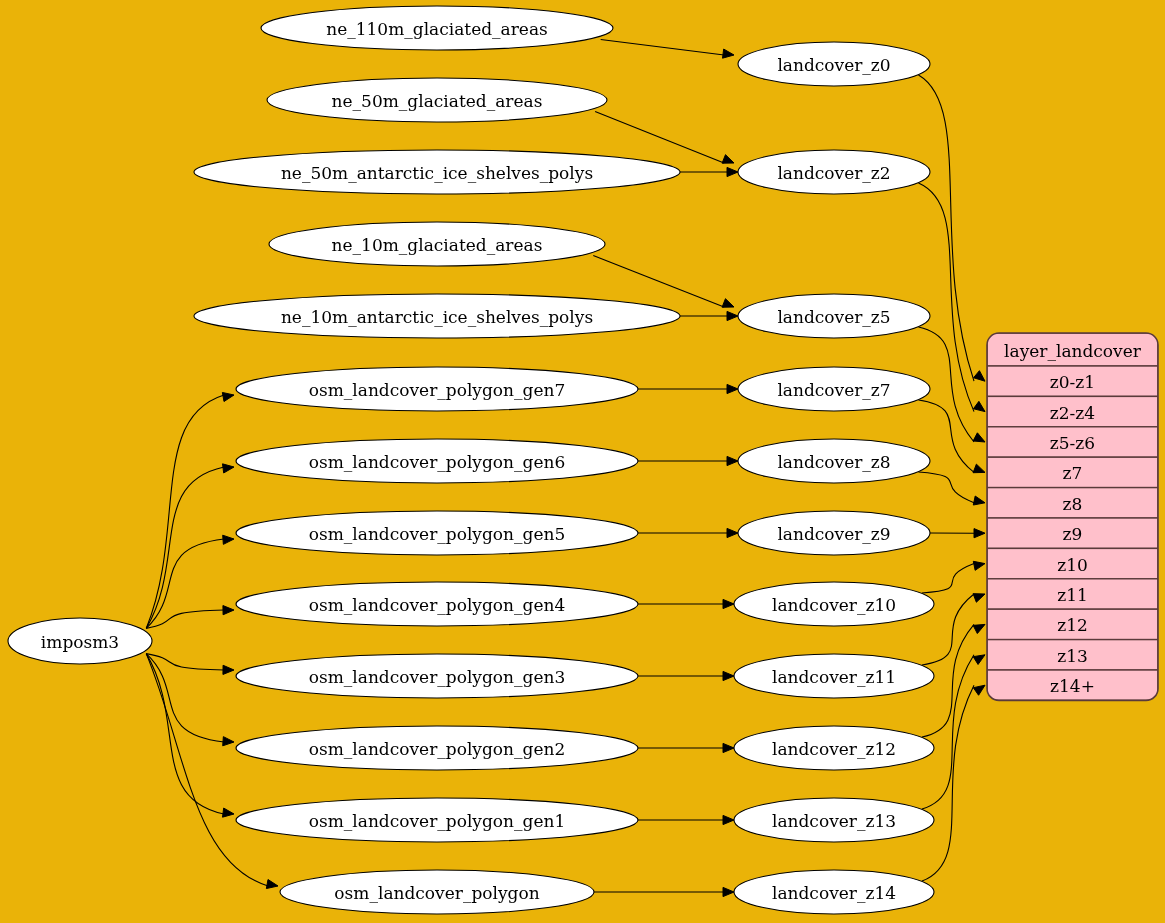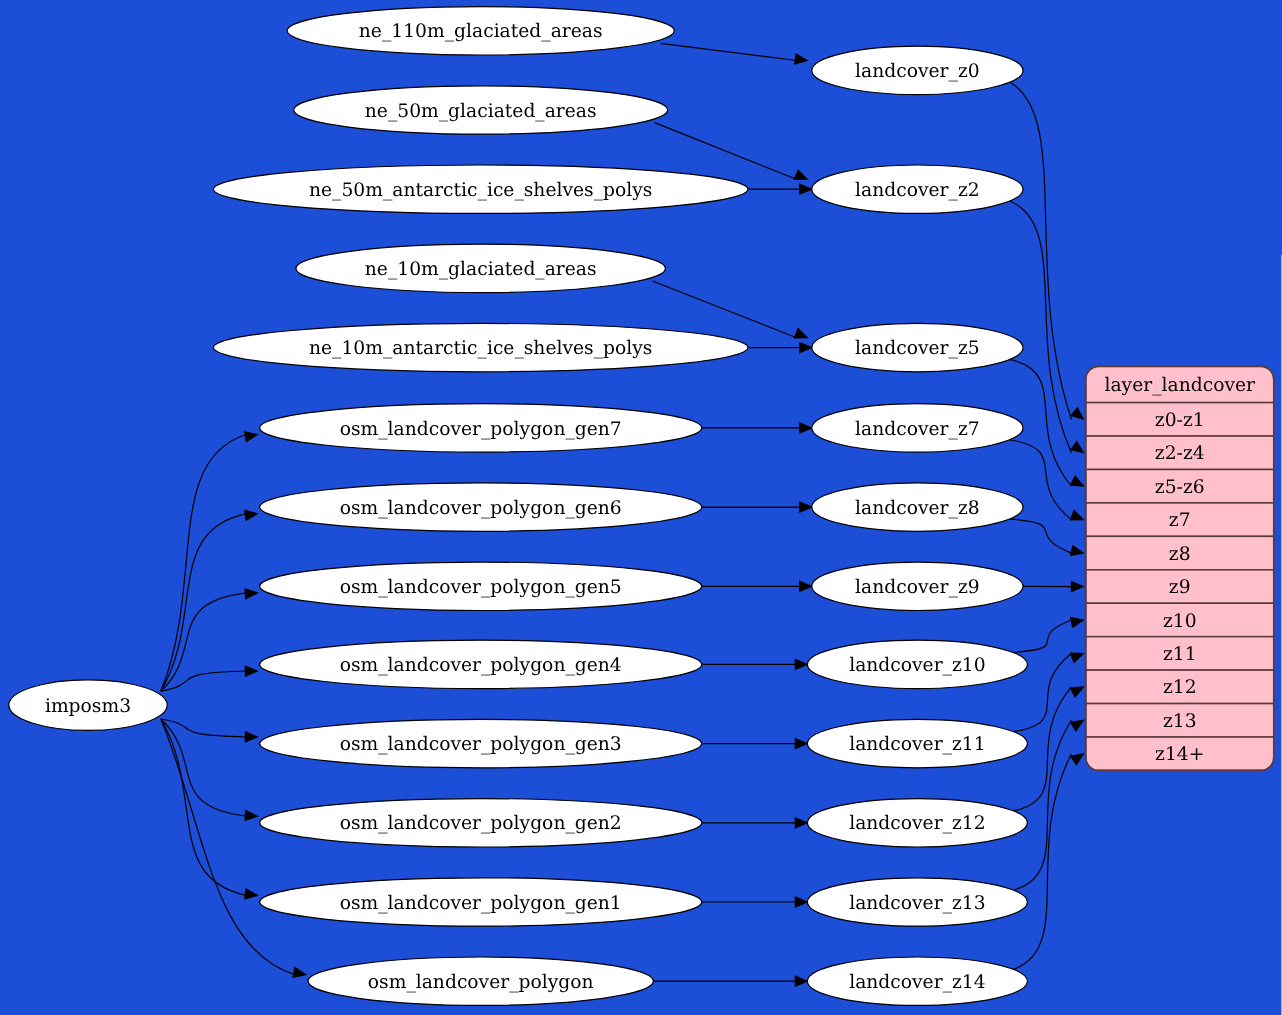--- a/index.html
+++ b/index.html
@@ -1,16 +1,16 @@
 <!DOCTYPE html>
 <html><head>
 <meta charset="utf-8">
 <style>
   html,body{margin:0;padding:0;background:#ffffff;}
-  #stage{position:relative;width:1165px;height:923px;background:#1d4ed8;
+  #stage{position:relative;width:1165px;height:923px;background:#eab308;
          font-family:"DejaVu Serif","Liberation Serif",serif;overflow:hidden;}
   svg.layer{position:absolute;left:0;top:0;width:1165px;height:923px;}
   .ellipse-node{fill:#ffffff;stroke:#000000;stroke-width:1.1;}
   .node-label{font-family:"DejaVu Serif","Liberation Serif",serif;font-size:17px;
               fill:#000000;text-anchor:middle;dominant-baseline:central;}
   .edge{fill:none;stroke:#000000;stroke-width:1.1;}
   .arrowhead{fill:#000000;stroke:#000000;stroke-width:1;}
   .tbl-cell-rect{stroke:#5a3a3a;stroke-width:1.4;}
   .tbl-label{font-family:"DejaVu Serif","Liberation Serif",serif;font-size:17px;
              fill:#000000;text-anchor:middle;dominant-baseline:central;}

